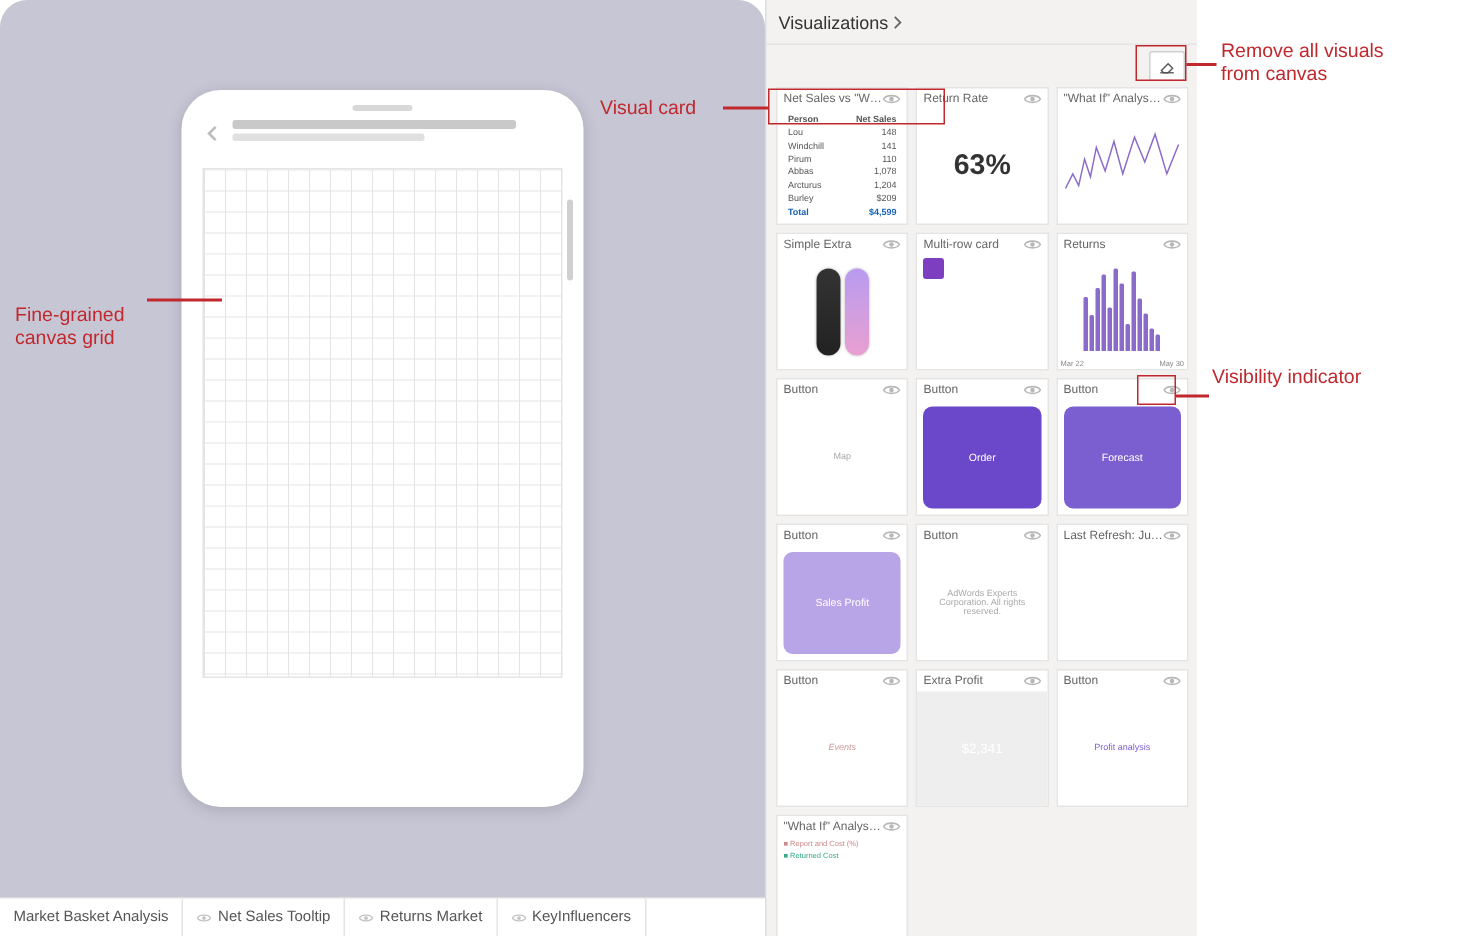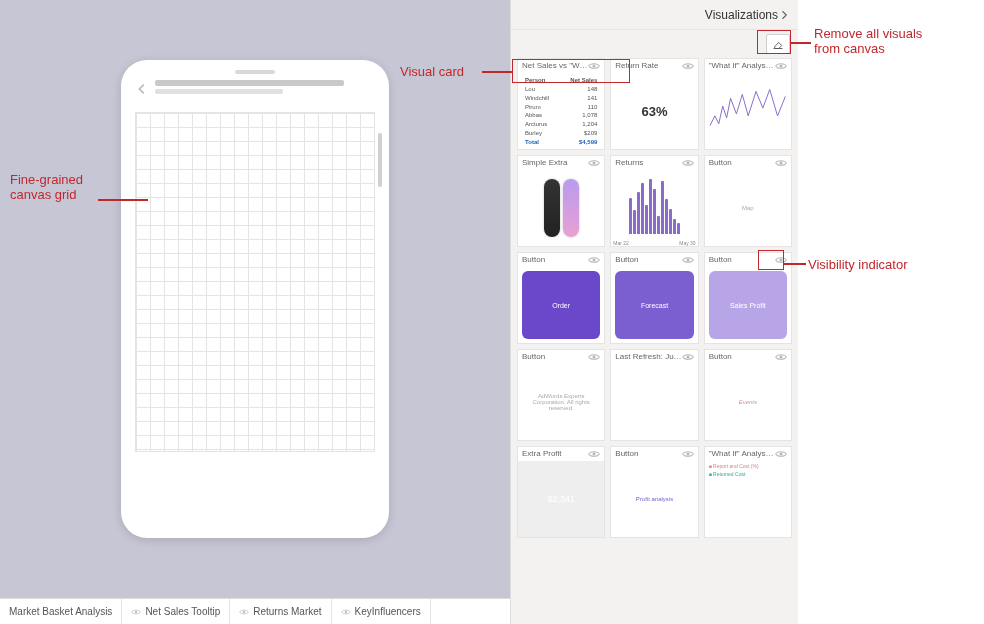--- a/index.html
+++ b/index.html
@@ -1,21 +1,21 @@
 <!DOCTYPE html>
 <html><head>
 <meta charset="utf-8">
 <style>
   * { box-sizing: border-box; margin: 0; padding: 0; }
   body { font-family: "Segoe UI", Arial, sans-serif; font-size: 11px; color: #333; background: #fff; width: 984px; height: 624px; overflow: hidden; position: relative; }
   
   .app { display: flex; height: 100%; }
   
   
-  .canvas-area { width: 510px; background: #c7c6d5; position: relative; display: flex; flex-direction: column; }
+  .canvas-area { width: 510px; background: #c7c6d5; position: relative; display: flex; flex-direction: column; border-radius: 18px; }
   .canvas-center { flex: 1; display: flex; align-items: center; justify-content: center; }
   
   
   .phone-frame { width: 268px; height: 478px; background: #fff; border-radius: 26px; box-shadow: 0 2px 10px rgba(0,0,0,.15); display: flex; flex-direction: column; align-items: center; padding-top: 10px; }
   .phone-speaker { width: 40px; height: 4px; background: #d8d8d8; border-radius: 2px; margin-bottom: 6px; }
   .phone-header { width: 240px; height: 28px; display: flex; align-items: flex-start; gap: 6px; }
   .back-chevron { width: 14px; height: 14px; margin-top: 2px; color: #bdbdbd; }
   .header-lines { flex: 1; }
   .header-line1 { height: 6px; width: 86%; background: #c9c9c9; border-radius: 2px; margin-bottom: 3px; }
   .header-line2 { height: 5px; width: 58%; background: #e0e0e0; border-radius: 2px; }
@@ -29,40 +29,40 @@
   }
   .phone-scrollbar { position: absolute; right: -8px; top: 20px; width: 4px; height: 54px; background: #d0d0d0; border-radius: 2px; }
 
   
   .tab-strip { background: #fff; border-top: 1px solid #ddd; display: flex; height: 26px; overflow: hidden; }
   .tab { padding: 5px 9px; font-size: 10px; color: #555; border-right: 1px solid #e4e4e4; white-space: nowrap; display: flex; align-items: center; gap: 4px; cursor: pointer; }
   .tab-eye { width: 10px; height: 8px; opacity: .5; }
   
   
   .viz-panel { flex: 1; background: #f3f2f1; border-left: 1px solid #ddd; display: flex; flex-direction: column; }
-  .viz-header { height: 30px; display: flex; align-items: center; justify-content: flex-end; padding: 0 8px; border-bottom: 1px solid #e4e4e4; }
+  .viz-header { height: 30px; display: flex; align-items: center; justify-content: flex-start; padding: 0 8px; border-bottom: 1px solid #e4e4e4; }
   .viz-title { font-size: 12px; color: #333; font-weight: 500; }
   .viz-collapse { width: 12px; height: 12px; color: #666; cursor: pointer; }
   .erase-row { display: flex; justify-content: flex-end; padding: 4px 8px; }
   .erase-btn { width: 24px; height: 20px; border: 1px solid #d0d0d0; background: #fff; border-radius: 2px; display: flex; align-items: center; justify-content: center; cursor: pointer; }
   .erase-btn svg { width: 12px; height: 12px; }
   
   .viz-grid { flex: 1; overflow: auto; padding: 0 6px 6px 6px; display: grid; grid-template-columns: repeat(3, 1fr); gap: 5px; align-content: start; }
   .tile { background: #fff; border: 1px solid #e4e4e4; height: 92px; display: flex; flex-direction: column; position: relative; overflow: hidden; }
   .tile-head { display: flex; justify-content: space-between; align-items: center; padding: 2px 4px; font-size: 8px; color: #666; line-height: 1.1; }
   .tile-name { flex: 1; overflow: hidden; text-overflow: ellipsis; white-space: nowrap; }
   .tile-eye { width: 12px; height: 10px; opacity: .6; flex-shrink: 0; }
   .tile-body { flex: 1; padding: 2px 4px; font-size: 7px; color: #555; display: flex; align-items: center; justify-content: center; overflow: hidden; }
   
   
   .mini-table { width: 100%; font-size: 6px; }
   .mini-table td { padding: 0 1px; white-space: nowrap; }
   .mini-table .tot td { color: #1a63b8; font-weight: 600; }
   
-  .kpi { font-size: 13px; font-weight: 700; color: #333; }
+  .kpi { font-size: 19px; font-weight: 700; color: #333; }
   
   .line-chart svg { width: 100%; height: 100%; }
   .line-chart path { fill: none; stroke: #8a6bc9; stroke-width: 1; }
   
   .simple-img { width: 100%; height: 100%; display: flex; gap: 3px; align-items: center; justify-content: center; }
   .skate { width: 16px; height: 58px; border-radius: 8px; box-shadow: 0 0 2px rgba(0,0,0,.3); }
   .skate.a { background: linear-gradient(#333,#222); }
   .skate.b { background: linear-gradient(#b89bf0,#e9a0d1); }
   
   .spinner { width: 20px; height: 20px; border: 2px solid #d8cffd; border-top-color: #6b4ad1; border-radius: 50%; }
@@ -242,20 +242,32 @@
           <div class="tile-head">
             <span class="tile-name">Simple Extra</span>
             <svg class="tile-eye eye-svg" viewBox="0 0 16 10">
               <path d="M1 5 C3 1 13 1 15 5 C13 9 3 9 1 5 Z"></path>
               <circle cx="8" cy="5" r="2" fill="#888"></circle>
             </svg>
           </div>
           <div class="tile-body simple-img">
             <div class="skate a"></div>
             <div class="skate b"></div>
+          </div>
+        </div>
+        <div class="tile">
+          <div class="tile-head">
+            <span class="tile-name">Multi-row card</span>
+            <svg class="tile-eye eye-svg" viewBox="0 0 16 10">
+              <path d="M1 5 C3 1 13 1 15 5 C13 9 3 9 1 5 Z"></path>
+              <circle cx="8" cy="5" r="2" fill="#888"></circle>
+            </svg>
+          </div>
+          <div class="tile-body" style="align-items:flex-start;justify-content:flex-start;">
+            <span class="mrow-icon"></span>
           </div>
         </div>
         <div class="tile">
           <div class="tile-head">
             <span class="tile-name">Returns</span>
             <svg class="tile-eye eye-svg" viewBox="0 0 16 10">
               <path d="M1 5 C3 1 13 1 15 5 C13 9 3 9 1 5 Z"></path>
               <circle cx="8" cy="5" r="2" fill="#888"></circle>
             </svg>
           </div>
@@ -399,36 +411,36 @@
             <div style="color:#c88">■ Report and Cost (%)</div>
             <div style="color:#3a8">■ Returned Cost</div>
           </div>
         </div>
       </div>
   </div>
 
   <div class="label-col"></div>
 </div>
 
-<div class="annot" style="left:10px; top:172px;">
+<div class="annot" style="left:10px; top:202px;">
   <div class="annot-text">Fine-grained
 canvas grid</div>
 </div>
 <div class="annot-line" style="left:98px; top:199px; width:50px; height:1.5px;"></div>
 
 <div class="annot" style="left:400px; top:64px;">
   <div class="annot-text">Visual card</div>
 </div>
 <div class="annot-line" style="left:482px; top:71px; width:30px; height:1.5px;"></div>
 <div class="annot-rect" style="left:512px; top:59px; width:118px; height:24px;"></div>
 
 <div class="annot" style="left:814px; top:26px;">
   <div class="annot-text">Remove all visuals
 from canvas</div>
 </div>
 <div class="annot-rect" style="left:757px; top:30px; width:34px; height:24px;"></div>
 <div class="annot-line" style="left:791px; top:42px; width:20px; height:1.5px;"></div>
 
-<div class="annot" style="left:808px; top:257px;text-align:right;">
+<div class="annot" style="left:808px; top:243px;text-align:right;">
   <div class="annot-text">Visibility indicator</div>
 </div>
 <div class="annot-rect" style="left:758px; top:250px; width:26px; height:20px;"></div>
 <div class="annot-line" style="left:784px; top:263px; width:22px; height:1.5px;"></div>
 
 </body></html>

